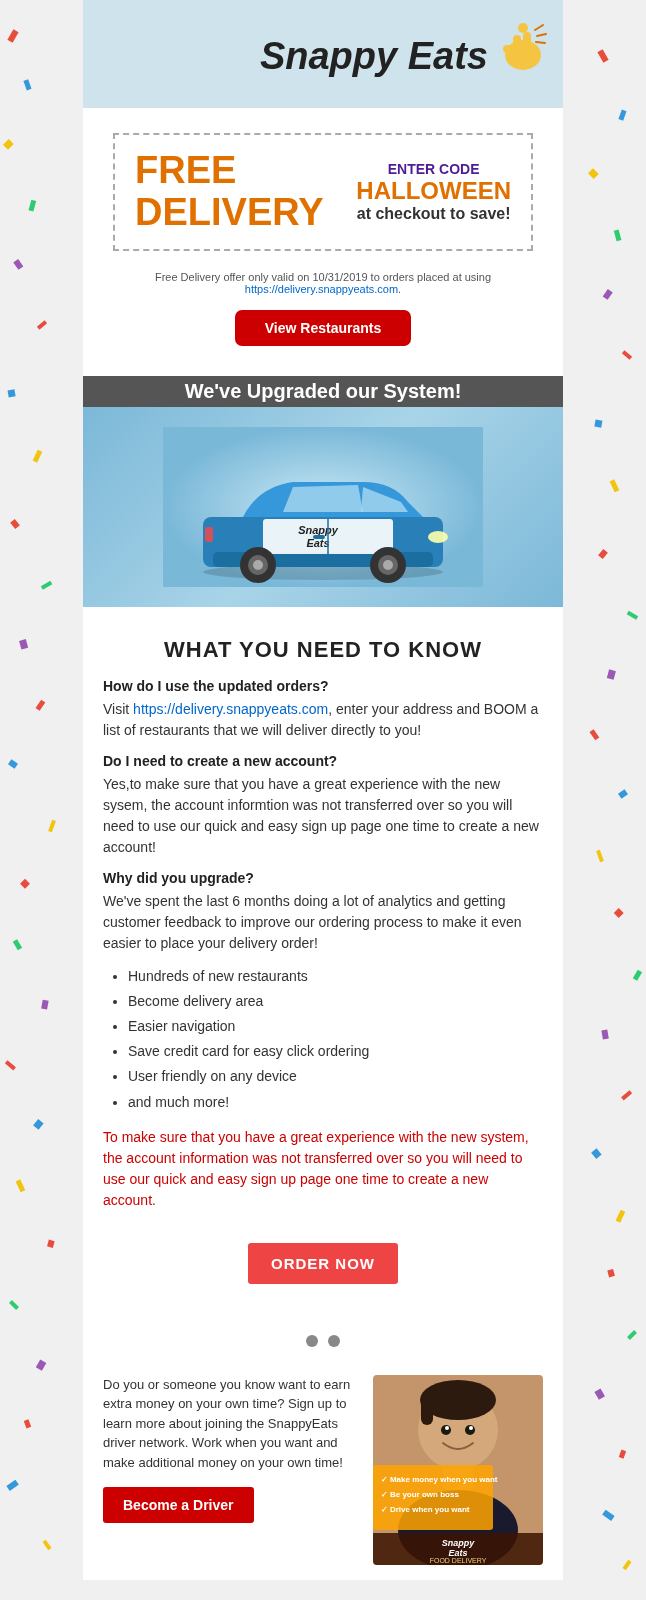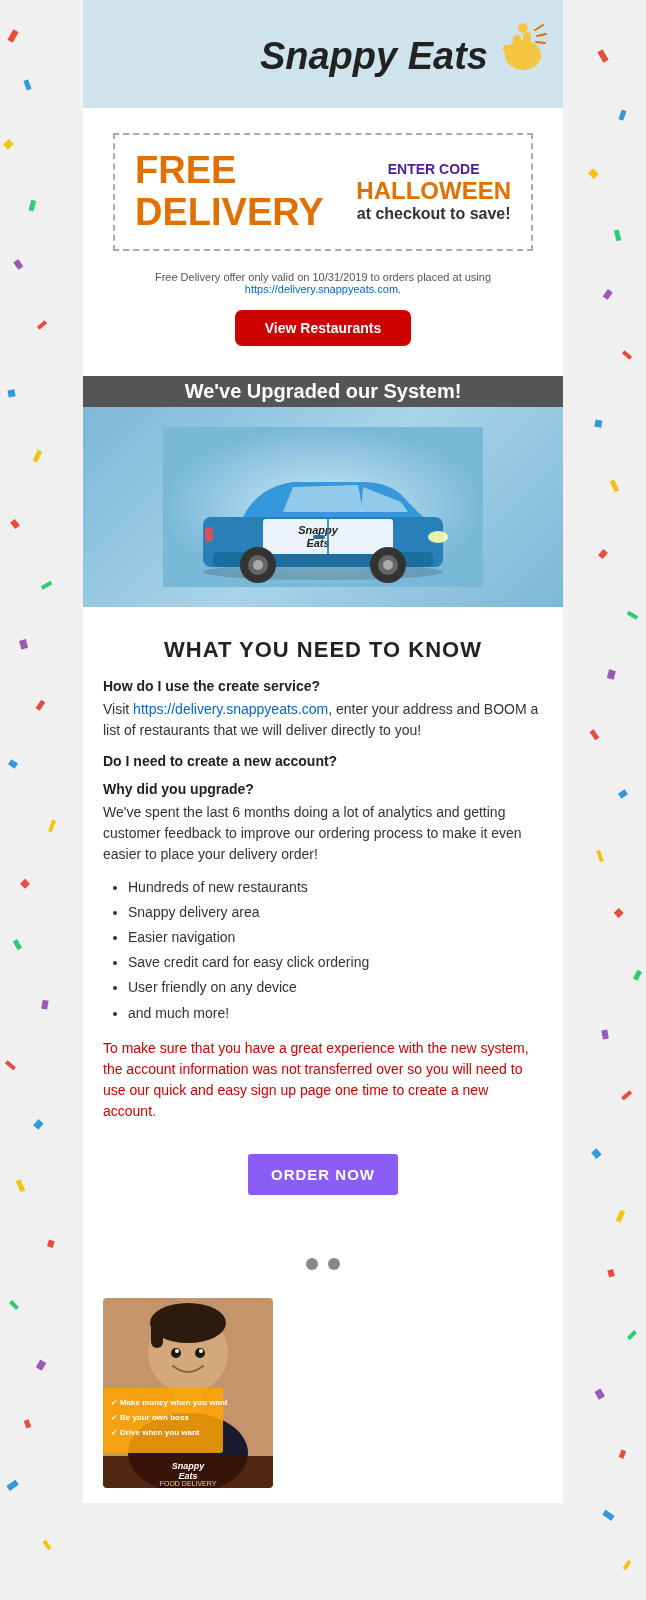--- a/index.html
+++ b/index.html
@@ -180,22 +180,22 @@
     .red-notice {
       color: #cc0000;
       line-height: 1.5;
       margin: 12px 0;
     }
 
     
     .order-now-btn {
       display: block;
       width: 150px;
-      margin: 10px auto 32px;
-      background: #8b5cf6;
+      margin: 10px auto 20px;
+      background: #ef4444;
       color: #fff;
       text-align: center;
       padding: 12px 9px;
       font-size: 15px;
       font-weight: bold;
       cursor: pointer;
       border: none;
       border-radius: 3px;
       letter-spacing: 1px;
     }
@@ -426,54 +426,59 @@
 
         <ellipse cx="275" cy="110" rx="10" ry="6" fill="#ffffaa" opacity="0.9"></ellipse>
 
         <rect x="42" y="100" width="8" height="15" rx="2" fill="#ff4444" opacity="0.8"></rect>
       </svg>
     </div>
 
     <div class="content-section">
       <h2 class="main-title">WHAT YOU NEED TO KNOW</h2>
 
-      <p class="faq-question">How do I use the create service?</p>
+      <p class="faq-question">How do I use the updated orders?</p>
       <p class="faq-answer">
         Visit <a href="#">https://delivery.snappyeats.com</a><span>, enter your address and BOOM a list of restaurants that we will deliver directly to you!</span>
       </p>
 
       <p class="faq-question">Do I need to create a new account?</p>
+      <p class="faq-answer">Yes,to make sure that you have a great experience with the new sysem, the account informtion was not transferred over so you will need to use our quick and easy sign up page one time to create a new account!</p>
 
       <p class="faq-question">Why did you upgrade?</p>
       <p class="faq-answer">We've spent the last 6 months doing a lot of analytics and getting customer feedback to improve our ordering process to make it even easier to place your delivery order!</p>
 
       <ul class="bullet-list">
 
       <li>Hundreds of new restaurants</li>
-          <li>Snappy delivery area</li>
+          <li>Become delivery area</li>
           <li>Easier navigation</li>
           <li>Save credit card for easy click ordering</li>
           <li>User friendly on any device</li>
           <li>and much more!</li>
         </ul>
 
       <p class="red-notice">To make sure that you have a great experience with the new system, the account information was not transferred over so you will need to use our quick and easy sign up page one time to create a new account.</p>
 
       <div style="text-align:center;padding:10px 0 5px;">
         <button class="order-now-btn">ORDER NOW</button>
       </div>
     </div>
 
     <div class="dots-separator">
       <span class="dot"></span>
       <span class="dot"></span>
     </div>
 
     <div class="driver-section">
       <div class="driver-content">
+        <div class="driver-text-col">
+          <p class="driver-text">Do you or someone you know want to earn extra money on your own time? Sign up to learn more about joining the SnappyEats driver network. Work when you want and make additional money on your own time!</p>
+          <button class="become-driver-btn">Become a Driver</button>
+        </div>
         <div class="driver-image-col">
 
           <div style="width:170px;height:190px;position:relative;overflow:hidden;border-radius:4px;">
             <svg width="170" height="190" viewBox="0 0 170 190" xmlns="http://www.w3.org/2000/svg">
 
               <rect width="170" height="190" fill="#c4946a"></rect>
 
               <circle cx="85" cy="55" r="40" fill="#d4a87a"></circle>
 
               <ellipse cx="85" cy="25" rx="38" ry="20" fill="#2c1a0e"></ellipse>

